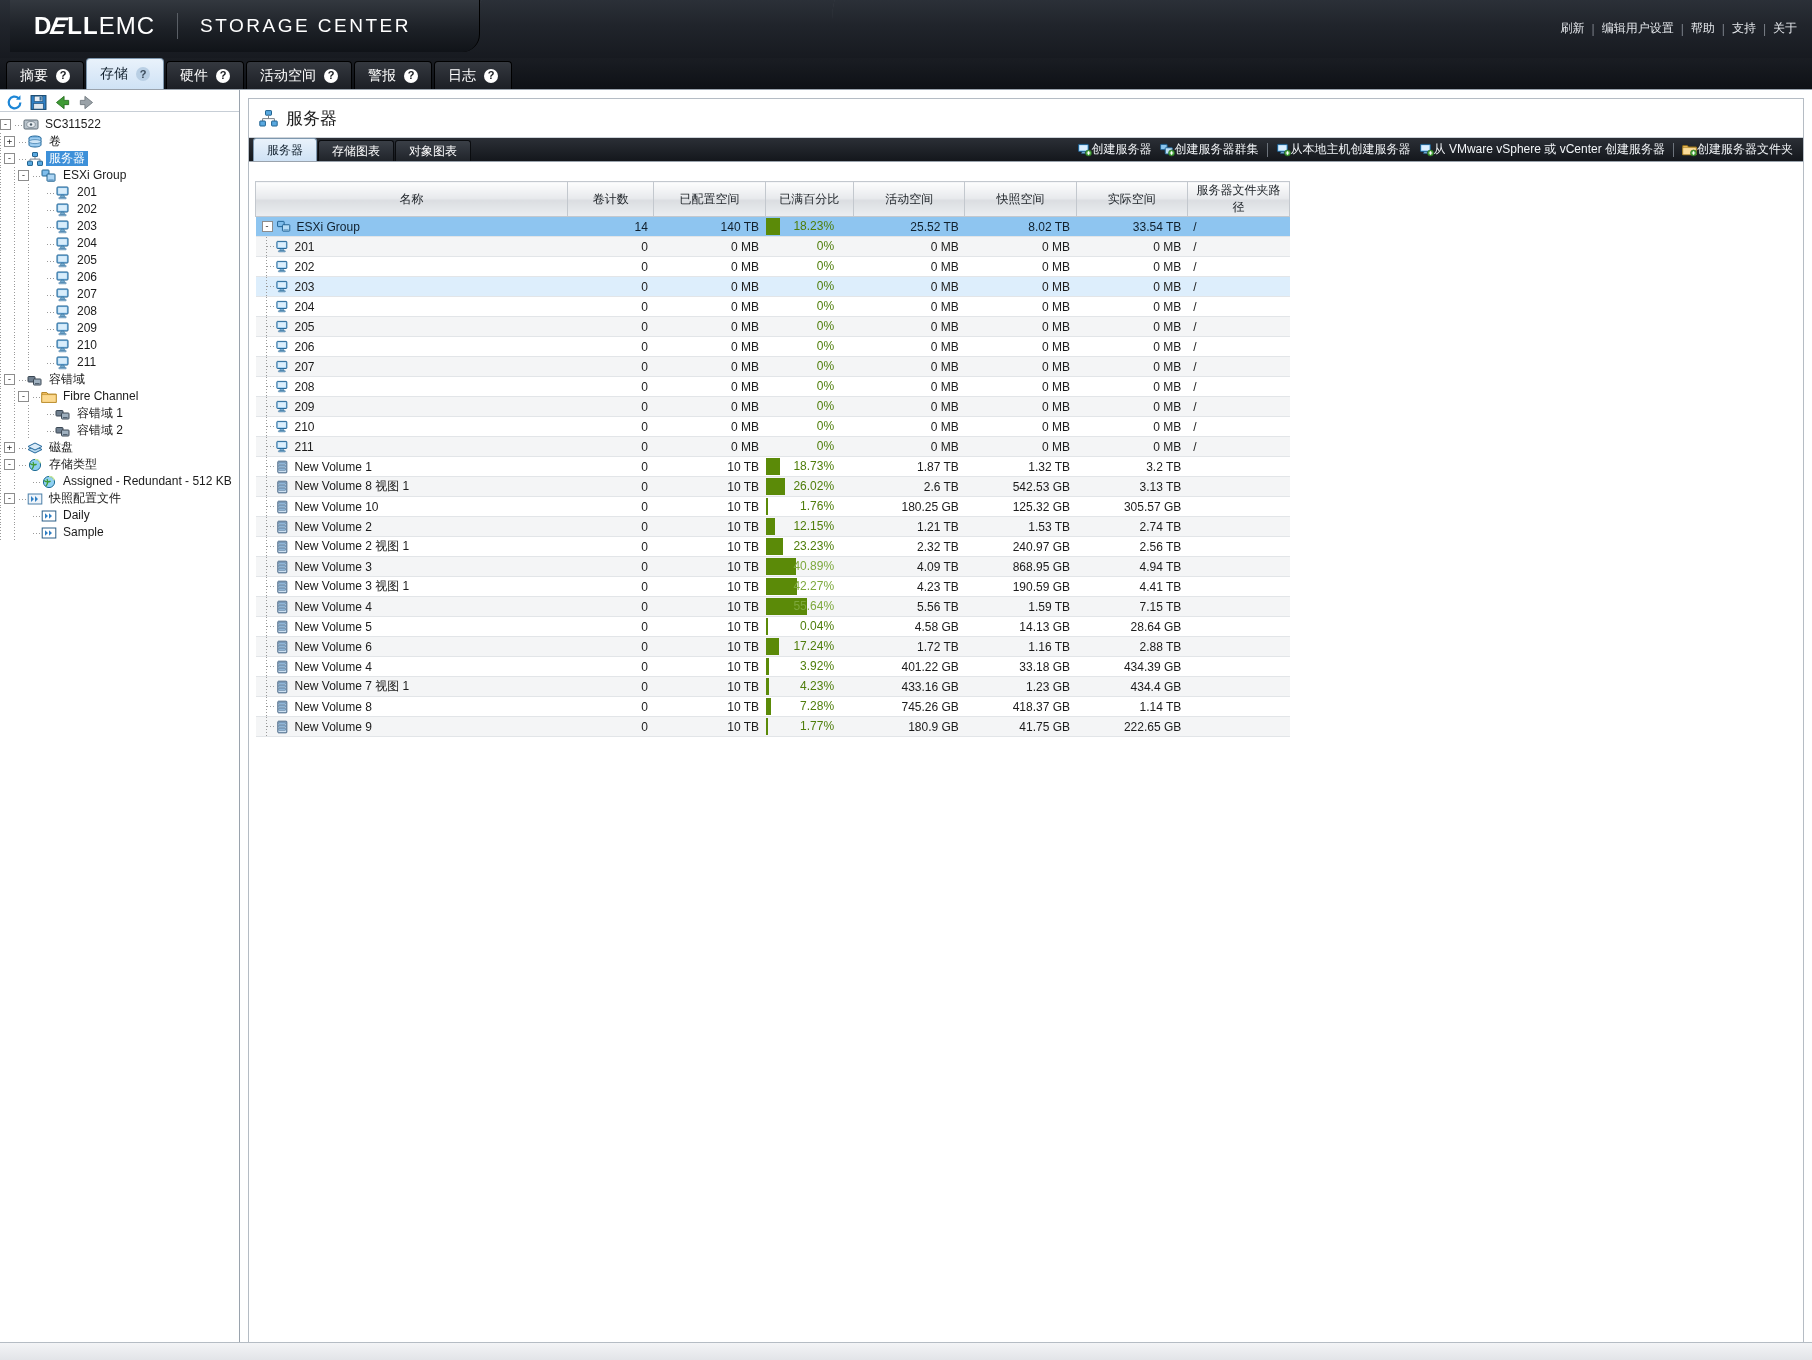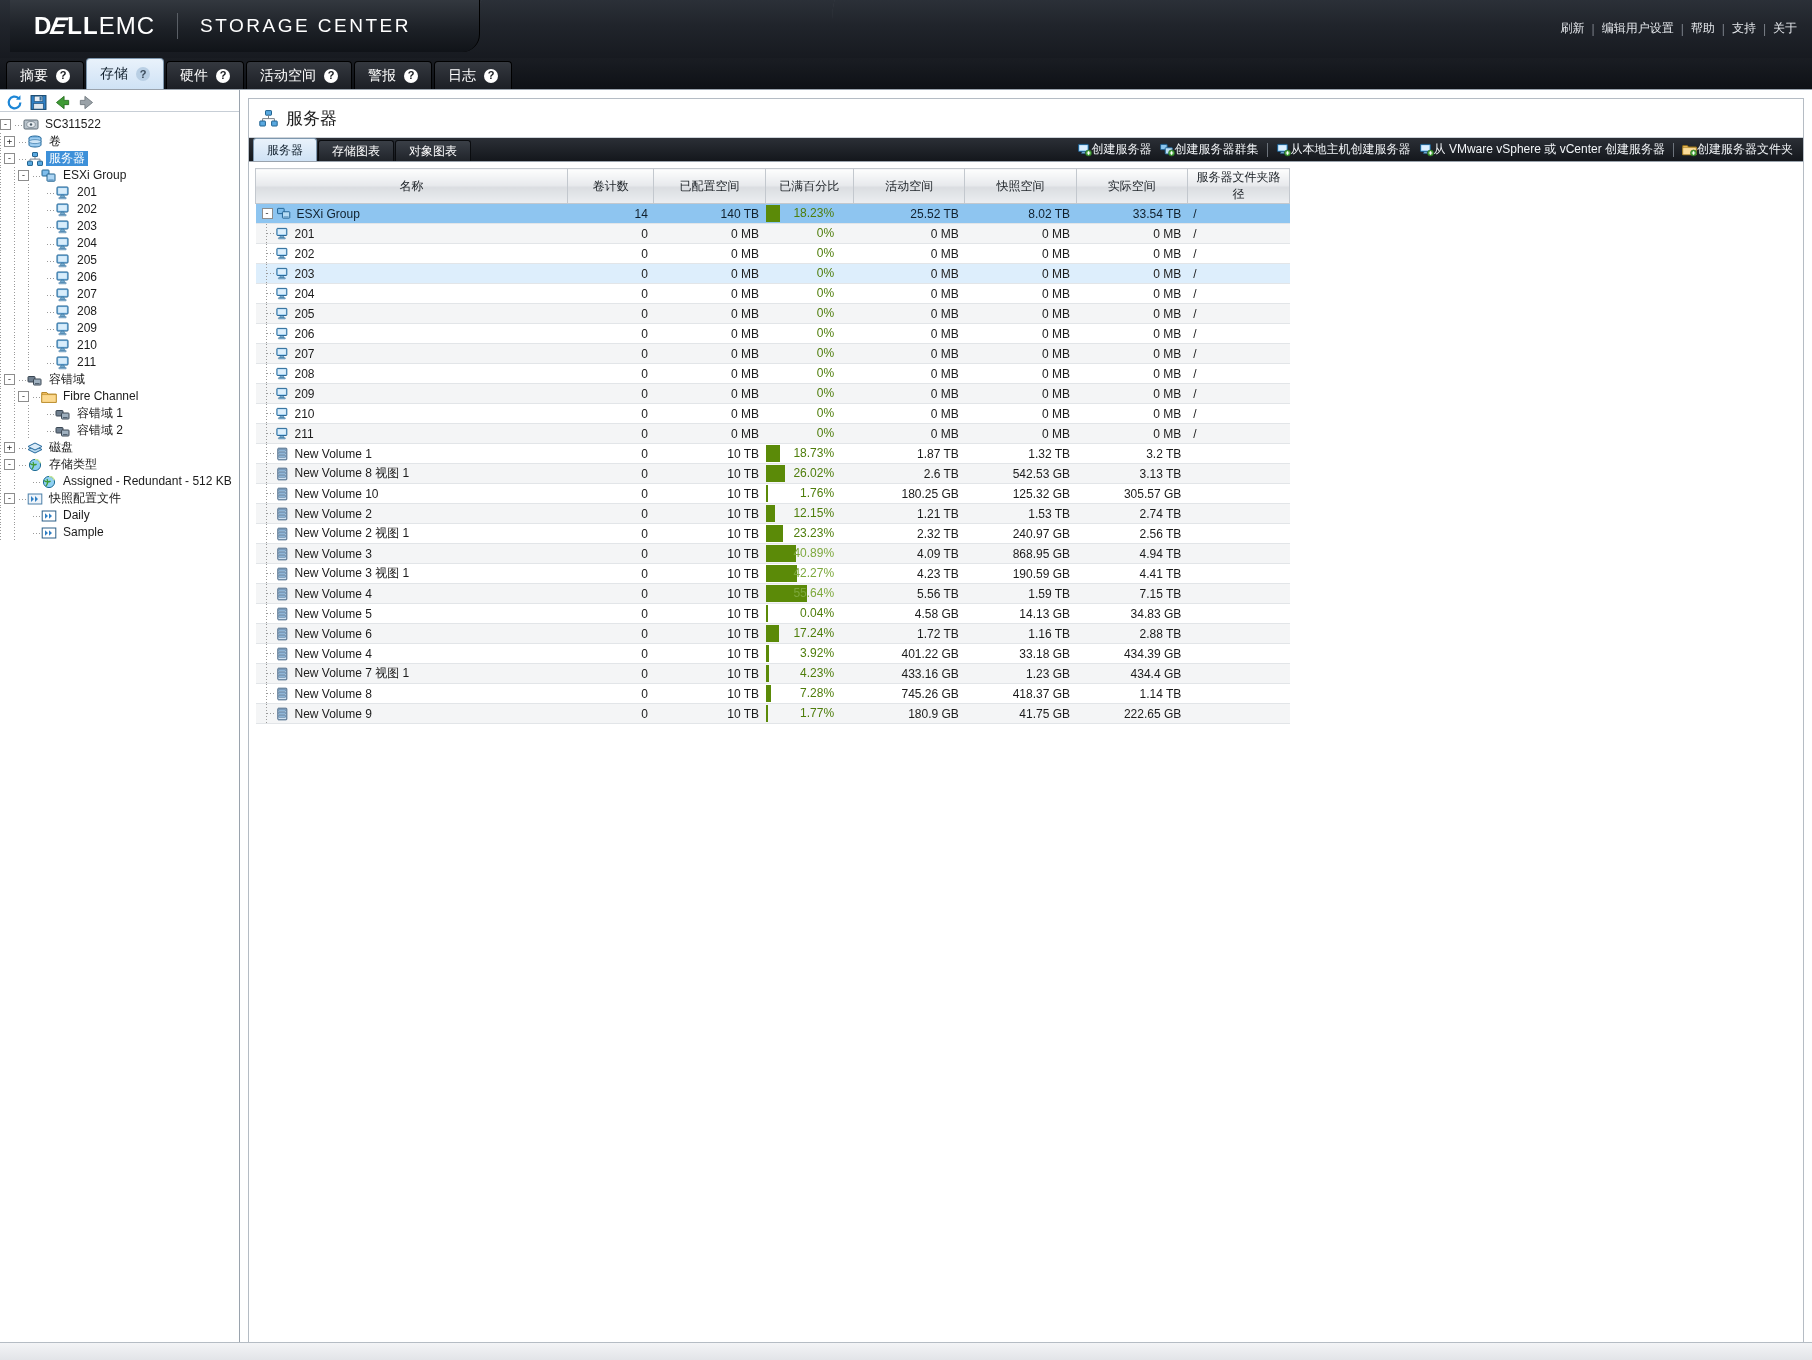--- a/index.html
+++ b/index.html
@@ -269,21 +269,21 @@
     display: flex; align-items: center;
     padding: 1px 4px;
     white-space: nowrap;
     cursor: pointer;
     color: #f2f5f8;
   }
   .act .alabel { }
   .actsep { width: 1px; height: 14px; background: #6c737c; margin: 0 4px; }
 
   
-  #tablewrap { flex: 1; overflow: hidden; padding: 6px 0 0 6px; }
+  #tablewrap { flex: 1; overflow: hidden; padding: 19px 0 0 6px; }
   table.grid {
     border-collapse: collapse;
     width: 1035px;
     font-size: 12px;
     color: #1b1b1b;
     table-layout: fixed;
   }
   table.grid thead th {
     background: linear-gradient(180deg,#fdfdfd 0%,#e7e9ec 48%, #dadde1 52%, #eceef1 100%);
     border: 1px solid #c3c8ce;
@@ -1432,21 +1432,21 @@
                 <td>
                   <div class="pctcell">
                     <div class="pctbar-track">
                       <div class="pctbar-fill" style="width: 2px;"></div>
                       <div class="pcttext">0.04%</div>
                     </div>
                   </div>
                 </td>
                 <td class="num">4.58 GB</td>
                 <td class="num">14.13 GB</td>
-                <td class="num">34.83 GB</td>
+                <td class="num">28.64 GB</td>
                 <td class="name"></td>
               </tr>
               <tr class="table-row even">
                 <td class="name">
                   <div class="cellname">
                     <span class="elbow"></span>
                     <svg class="ricon" viewBox="0 0 16 14">
                       <rect x="3" y="0.8" width="9.6" height="12.4" rx="0.8" fill="#cfe1f1" stroke="#35587a"></rect>
                       <rect x="4.1" y="2" width="7.4" height="2.2" fill="#8fb6d8" stroke="#35587a" stroke-width="0.4"></rect>
                       <rect x="4.1" y="5.2" width="7.4" height="2.2" fill="#8fb6d8" stroke="#35587a" stroke-width="0.4"></rect>

